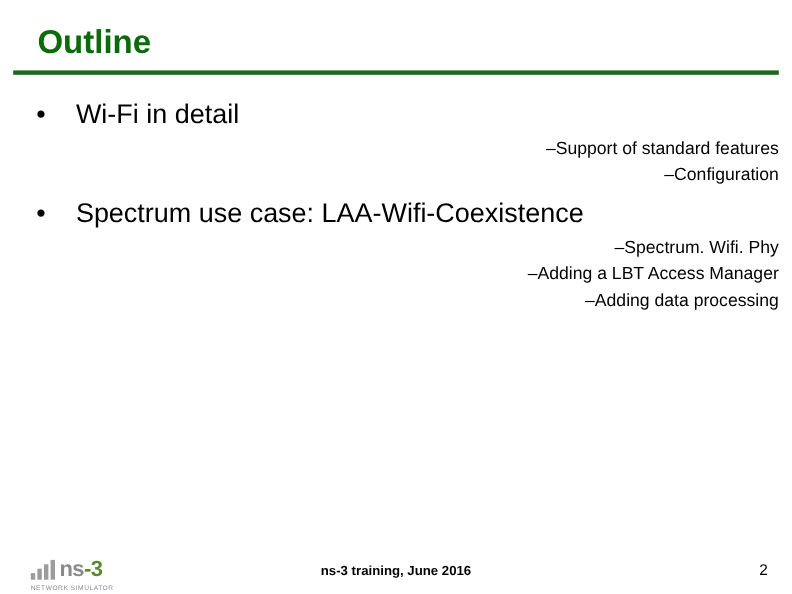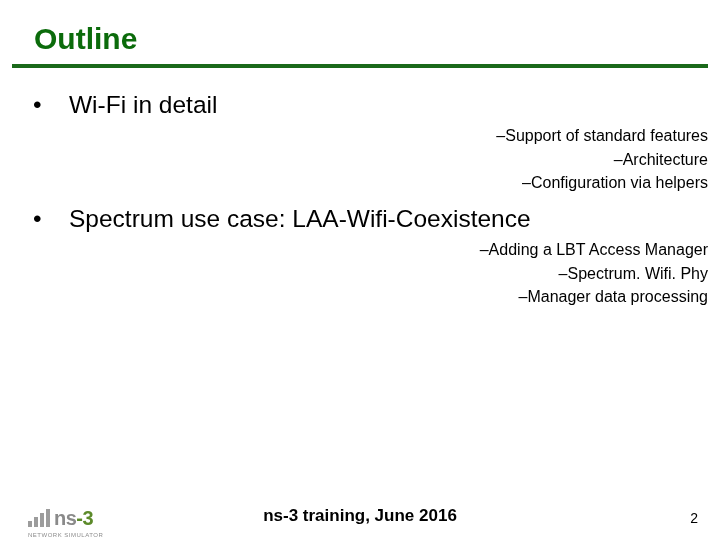--- a/index.html
+++ b/index.html
@@ -98,21 +98,21 @@
       color: #8c8c8c;
       letter-spacing: 0.5px;
       white-space: nowrap;
     }
     .footer-center {
       position: absolute;
       left: 0;
       right: 0;
       bottom: 14px;
       text-align: center;
-      font-size: 17px;
+      font-size: 12px;
       font-weight: 700;
     }
     .page-num {
       position: absolute;
       right: 22px;
       bottom: 14px;
       font-size: 14px;
     }
   </style>
 </head>
@@ -123,37 +123,34 @@
   <div class="rule"></div>
 
   <div class="content">
     <div class="l1">
       <span class="bullet">•</span><span>Wi-Fi in detail</span>
     </div>
     <div class="l2">
       <span class="dash">–</span><span>Support of standard features</span>
     </div>
     <div class="l2">
-      <span class="dash">–</span><span>Architecture</span>
-    </div>
-    <div class="l2">
-      <span class="dash">–</span><span>Configuration via helpers</span>
+      <span class="dash">–</span><span>Configuration</span>
     </div>
 
     <div class="l1" style="margin-top:8px;">
       <span class="bullet">•</span><span>Spectrum use case:  LAA-Wifi-Coexistence</span>
     </div>
     <div class="l2">
+      <span class="dash">–</span><span>Spectrum. Wifi. Phy</span>
+    </div>
+    <div class="l2">
       <span class="dash">–</span><span>Adding a LBT Access Manager</span>
     </div>
     <div class="l2">
-      <span class="dash">–</span><span>Spectrum. Wifi. Phy</span>
-    </div>
-    <div class="l2">
-      <span class="dash">–</span><span>Manager data processing</span>
+      <span class="dash">–</span><span>Adding data processing</span>
     </div>
   </div>
 
   <div class="footer">
     <div class="logo">
       <span class="logo-bars">
         <span></span>
           <span></span>
           <span></span>
           <span></span>

